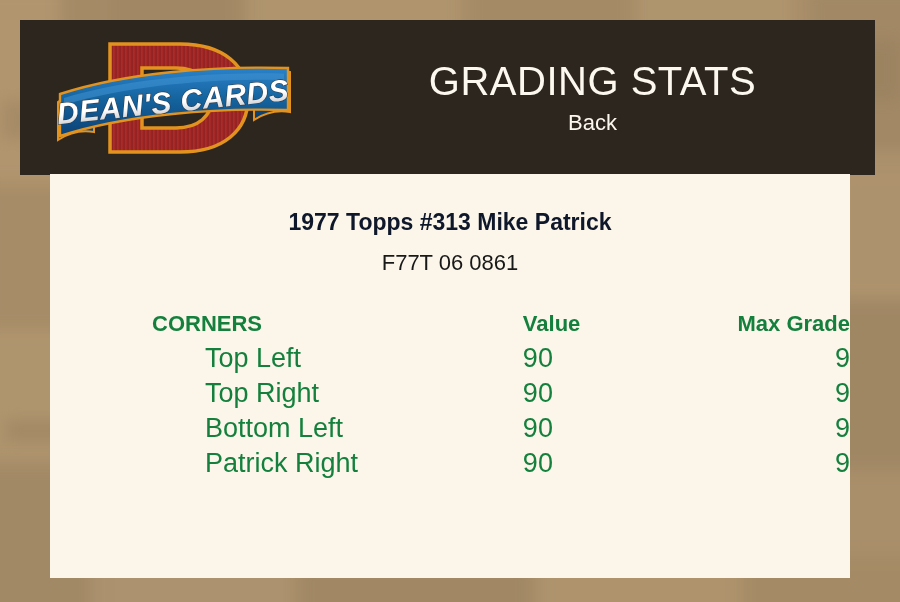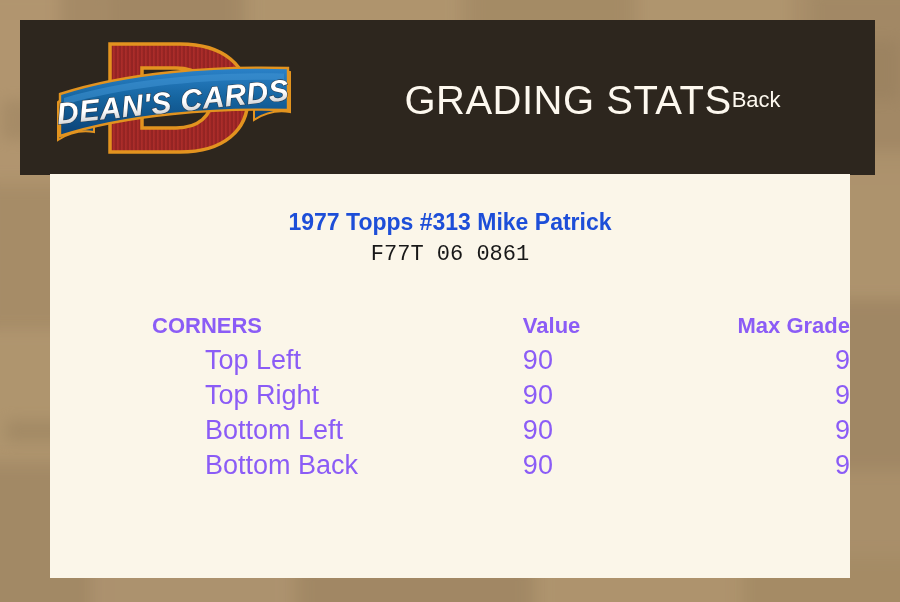--- a/index.html
+++ b/index.html
@@ -44,21 +44,21 @@
     width: 250px; height: 140px;
   }
   #logo svg { display: block; }
 
   
   #header-titles {
     position: absolute;
     left: 290px; top: 0;
     width: 565px; height: 155px;
     display: flex;
-    flex-direction: row;
+    flex-direction: column;
     align-items: center;
     justify-content: center;
     padding-top: 4px;
     box-sizing: border-box;
   }
   #main-title {
     color: #fdf8ef;
     font-size: 40px;
     line-height: 46px;
     letter-spacing: 0.5px;
@@ -75,40 +75,39 @@
   #content-panel {
     position: absolute;
     left: 50px; top: 174px;
     width: 800px; height: 404px;
     background: #fbf6e9;
   }
 
   #card-title {
     margin-top: 34px;
     text-align: center;
-    color: #1d4ed8;
+    color: #0f172a;
     font-size: 23px;
     font-weight: bold;
     line-height: 28px;
   }
   #card-serial {
-    margin-top: 6px;
+    margin-top: 14px;
     text-align: center;
     color: #181818;
     font-size: 22px;
     line-height: 26px;
-    font-family: Liberation Mono, monospace;
   }
 
   
   #stats-table {
-    margin-top: 40px;
+    margin-top: 30px;
     width: 100%;
     border-collapse: collapse;
-    color: #8b5cf6;
+    color: #15803d;
   }
   #stats-table th,
   #stats-table td {
     padding: 0;
     font-size: 27px;
     line-height: 35px;
     font-weight: normal;
   }
   #stats-table th {
     font-weight: bold;
@@ -224,19 +223,19 @@
           <td class="col-label">Top Right</td>
           <td class="col-value">90</td>
           <td class="col-max">9</td>
         </tr>
         <tr>
           <td class="col-label">Bottom Left</td>
           <td class="col-value">90</td>
           <td class="col-max">9</td>
         </tr>
         <tr>
-          <td class="col-label">Bottom Back</td>
+          <td class="col-label">Patrick Right</td>
           <td class="col-value">90</td>
           <td class="col-max">9</td>
         </tr>
       </tbody>
   </table>
 </div>
 
 </body></html>

